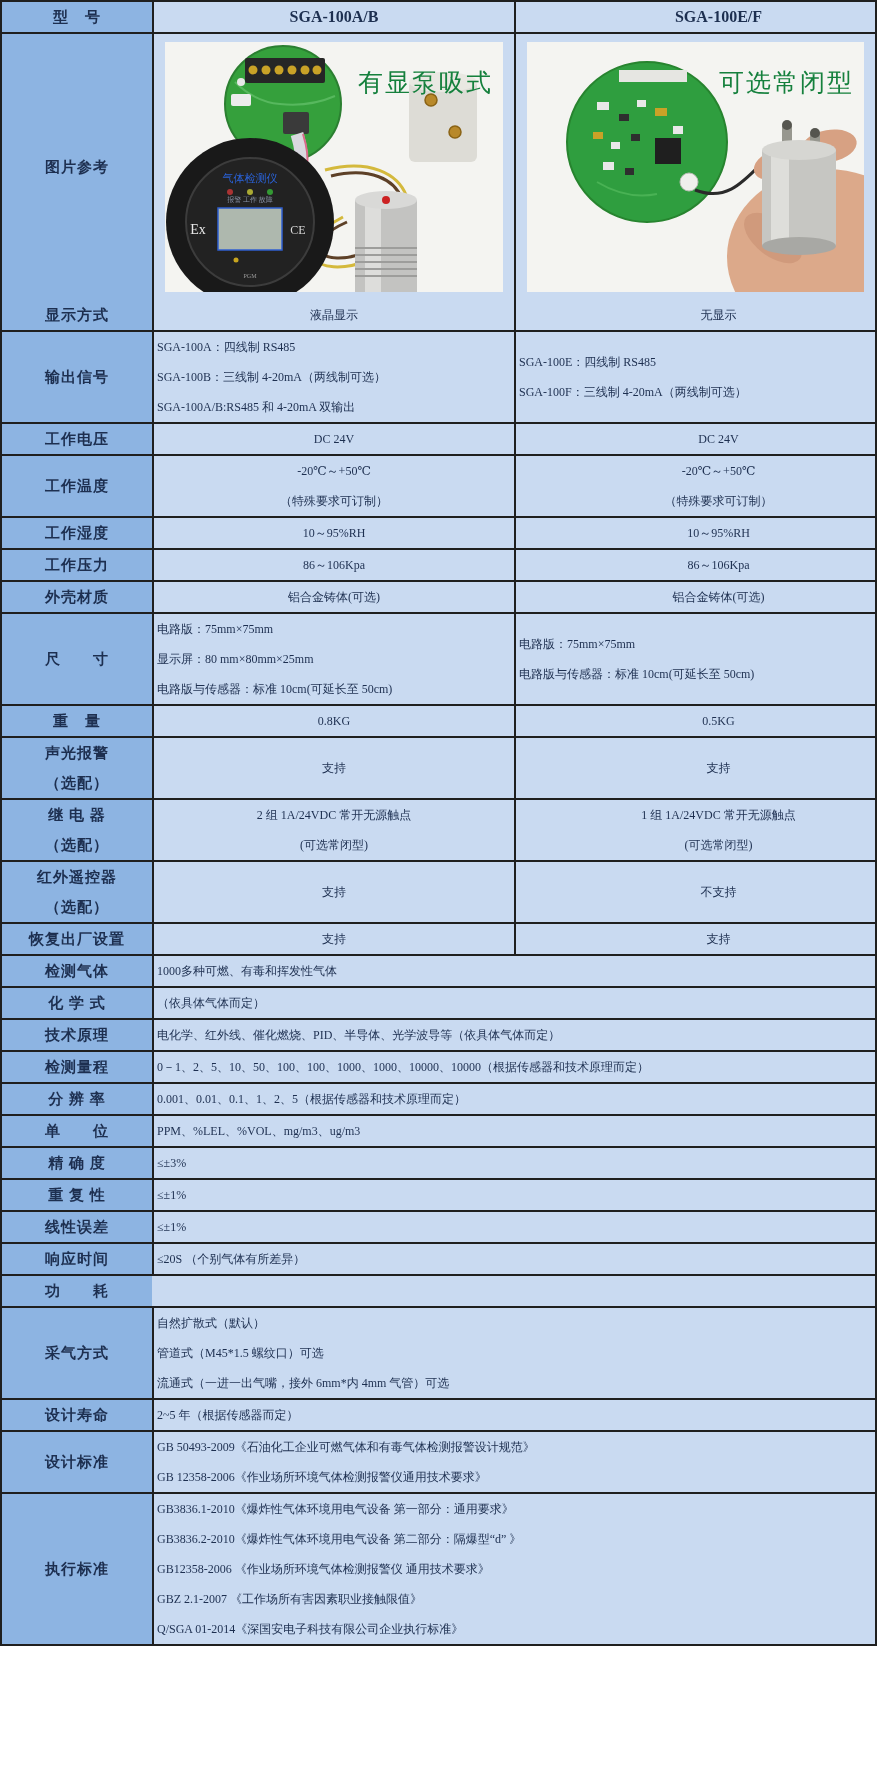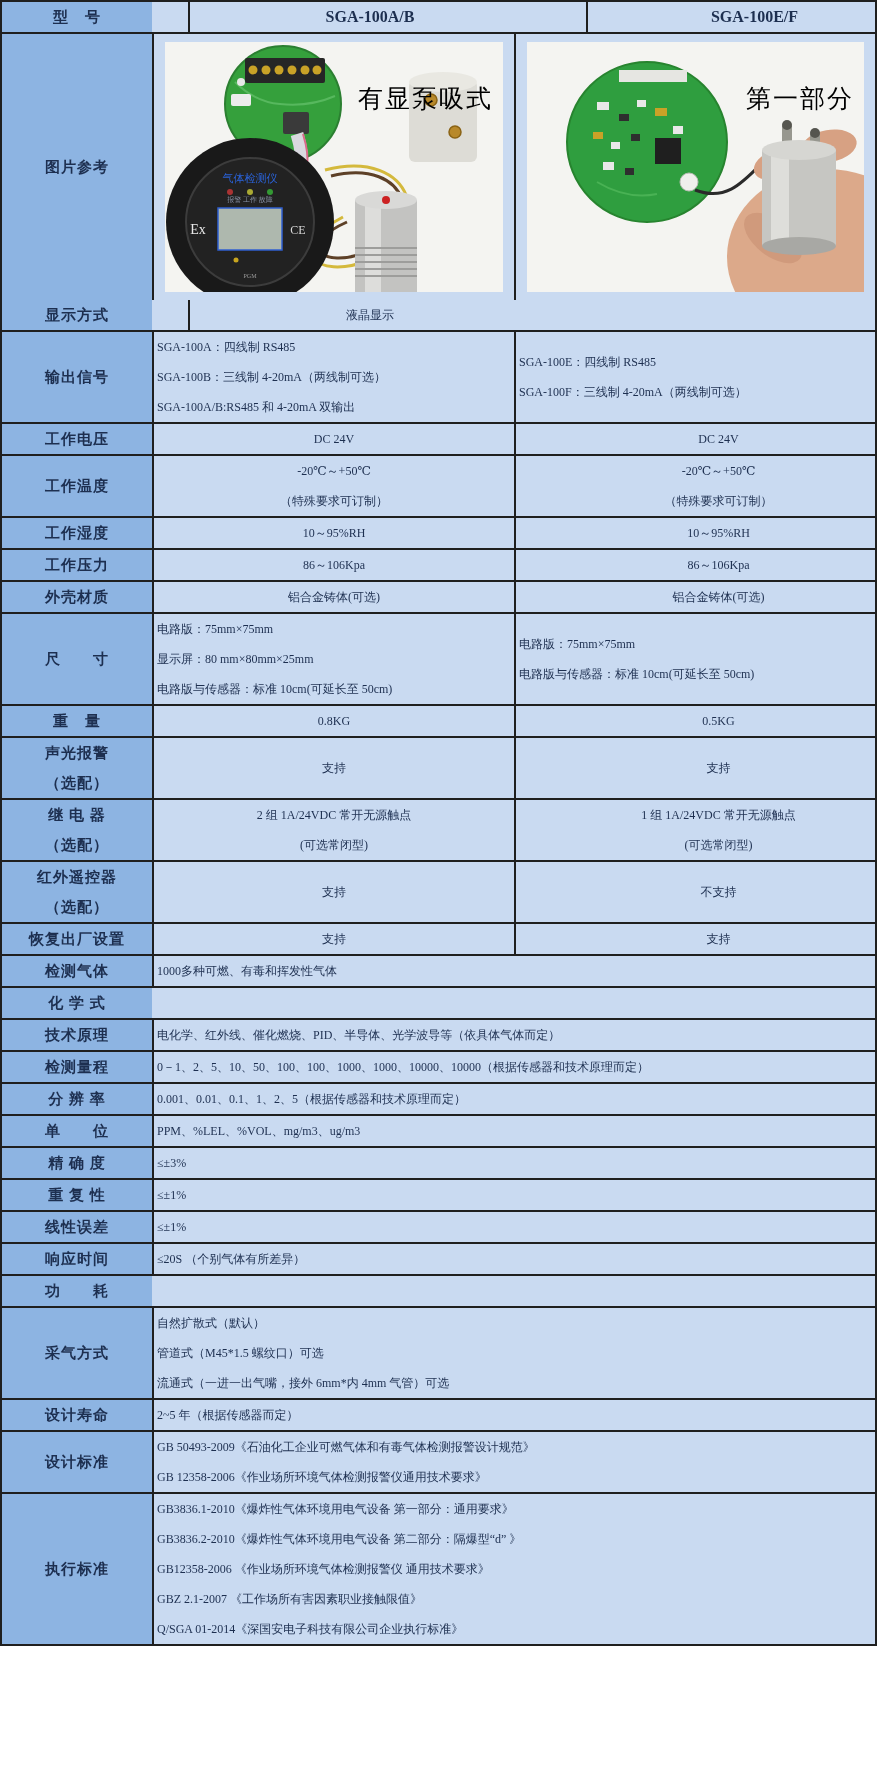--- a/index.html
+++ b/index.html
@@ -6,21 +6,21 @@
   .page{
     width:881px;height:1768px;background:#ffffff;overflow:hidden;
     font-family:"Liberation Serif","DejaVu Serif",serif;
     color:#1d2f50;
   }
   .spec-table{
     width:877px;border:2px solid #1f1f1f;box-sizing:border-box;
     background:#c9daf1;
   }
   .row{display:flex;border-top:2px solid #1f1f1f;}
-  .row:first-child{border-top:none;gap:36px;}
+  .row:first-child{border-top:none;}
   .cell{box-sizing:border-box;}
   .label-cell{
     width:150px;flex:0 0 150px;background:#8db4e2;
     display:flex;flex-direction:column;justify-content:center;align-items:center;
     text-align:center;font-weight:bold;font-size:15px;padding:0 3px;
   }
   .value-cell{
     background:#c9daf1;display:flex;flex-direction:column;justify-content:center;
     border-left:2px solid #1f1f1f;font-size:12px;
   }
@@ -37,21 +37,21 @@
   .photo-cell{
     width:362px;flex:0 0 362px;height:266px;background:#c9daf1;
     border-left:2px solid #1f1f1f;padding:8px 11px;position:relative;
   }
   .photo-cell.b{width:auto;flex:1;}
   .photo{
     width:100%;height:250px;background:#f4f4f1;position:relative;overflow:hidden;
   }
   .photo svg{position:absolute;left:0;top:0;}
   .watermark{
-    position:absolute;top:40px;right:10px;font-size:25px;color:#000000;
+    position:absolute;top:24px;right:10px;font-size:25px;color:#15803d;
     letter-spacing:2px;z-index:5;font-family:Liberation Serif, serif;
   }
 </style>
 </head>
 <body>
 
 <div class="page">
   <div class="spec-table">
 
     <div class="row header-row">
@@ -167,32 +167,35 @@
               <rect x="20" y="-12" width="10" height="18" fill="#97978f"></rect>
                 <circle cx="25" cy="-13" r="5" fill="#55554f"></circle>
               <rect x="48" y="-4" width="10" height="18" fill="#97978f"></rect>
                 <circle cx="53" cy="-5" r="5" fill="#55554f"></circle>
               <rect x="0" y="12" width="74" height="96" fill="#c6c6c2"></rect>
               <rect x="9" y="12" width="18" height="96" fill="#dededa"></rect>
               <ellipse cx="37" cy="12" rx="37" ry="10" fill="#d6d6d2"></ellipse>
               <ellipse cx="37" cy="108" rx="37" ry="9" fill="#a8a8a4"></ellipse>
             </g>
           </svg>
-          <div class="watermark">第一部分</div>
+          <div class="watermark">可选常闭型</div>
         </div>
       </div>
     </div>
 
     <div id="rows">
         <div class="row">
           <div class="cell label-cell">
             <div class="line">显示方式</div>
           </div>
           <div class="cell value-cell col-a alc">
             <div class="line">液晶显示</div>
+          </div>
+          <div class="cell value-cell col-b alc">
+            <div class="line">无显示</div>
           </div>
         </div>
         <div class="row">
           <div class="cell label-cell">
             <div class="line">输出信号</div>
           </div>
           <div class="cell value-cell col-a all">
             <div class="line">SGA-100A：四线制 RS485</div>
             <div class="line">SGA-100B：三线制 4-20mA（两线制可选）</div>
             <div class="line">SGA-100A/B:RS485 和 4-20mA 双输出</div>
@@ -337,20 +340,23 @@
           <div class="cell label-cell">
             <div class="line">检测气体</div>
           </div>
           <div class="cell value-cell full all">
             <div class="line">1000多种可燃、有毒和挥发性气体</div>
           </div>
         </div>
         <div class="row">
           <div class="cell label-cell">
             <div class="line">化 学 式</div>
+          </div>
+          <div class="cell value-cell full all">
+            <div class="line">（依具体气体而定）</div>
           </div>
         </div>
         <div class="row">
           <div class="cell label-cell">
             <div class="line">技术原理</div>
           </div>
           <div class="cell value-cell full all">
             <div class="line">电化学、红外线、催化燃烧、PID、半导体、光学波导等（依具体气体而定）</div>
           </div>
         </div>

